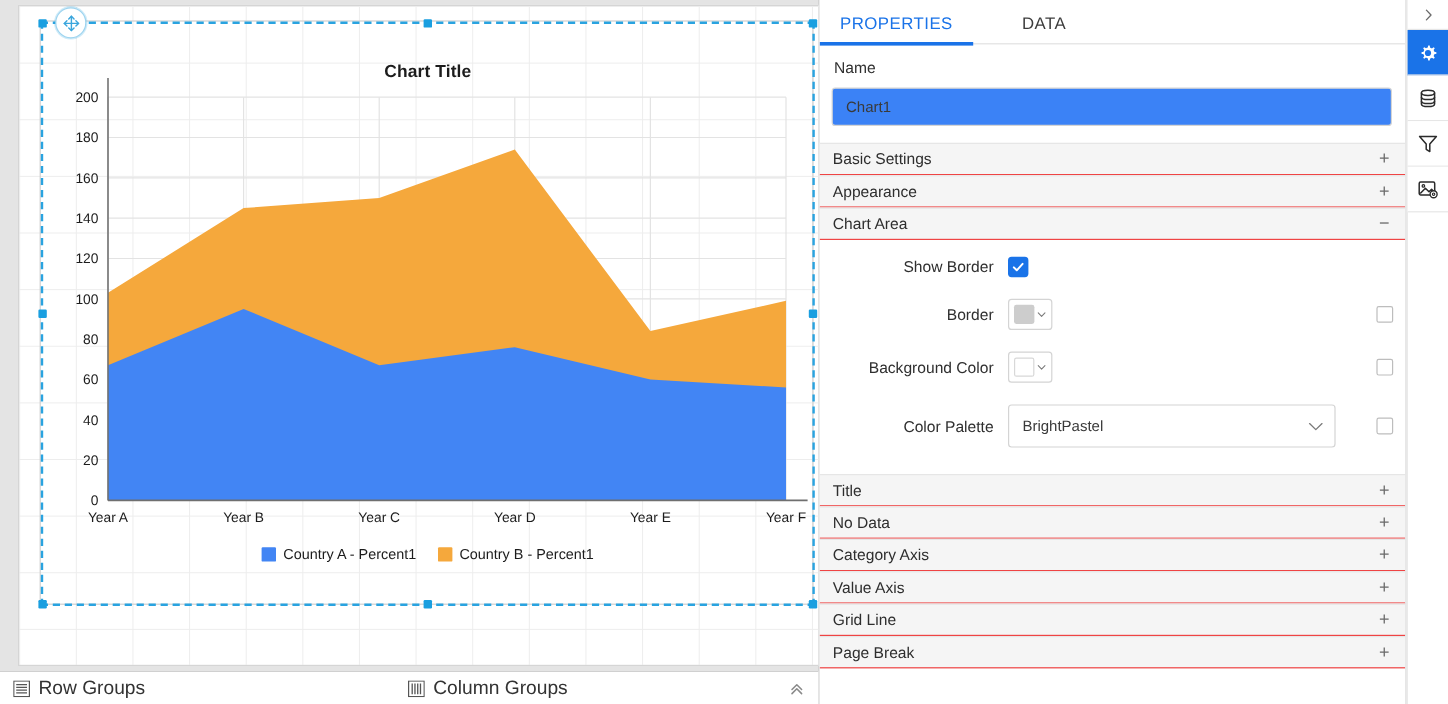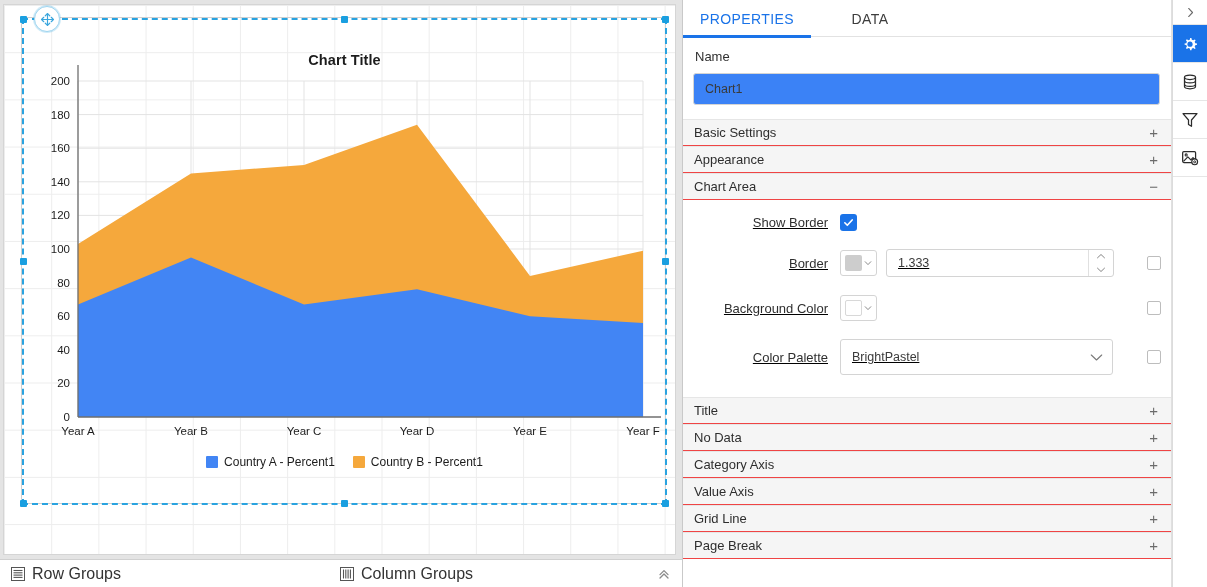--- a/index.html
+++ b/index.html
@@ -14,21 +14,21 @@
 
   
   #canvas-pane {
     position: relative;
     width: 683px; height: 587px;
     background: #e4e4e4;
     border-right: 1px solid #c9c9c9;
     overflow: hidden;
   }
   #design-surface {
-    position: absolute; left: 3px; top: 4px;
+    position: absolute; left: 15px; top: 4px;
     width: 673px; height: 551px;
     background: #ffffff;
     border: 1px solid #d5d5d5;
     background-image:
       linear-gradient(to right, #ededed 1px, transparent 1px),
       linear-gradient(to bottom, #ededed 1px, transparent 1px);
     background-size: 47.2px 47.2px;
     background-position: 0 0;
   }
   
@@ -163,21 +163,21 @@
     padding: 0 11px 0 11px;
     background: #f5f5f5;
     border-top: 1px solid #e6e6e6;
     border-bottom: 1px solid #ef4444;
     font-size: 13px; color: #2e2e2e;
     cursor: pointer;
     justify-content: space-between;
   }
   .accordion-header .sign { font-size: 15px; color: #6b6b6b; line-height: 1; padding-right: 2px; }
 
-  #chart-area-body { padding: 14px 0 12px 0; background: #fff; text-decoration: underline; }
+  #chart-area-body { padding: 14px 0 12px 0; background: #fff; }
   .field-row {
     display: flex; align-items: center;
     margin-bottom: 18px;
     padding-right: 10px;
   }
   .field-label {
     width: 157px; text-align: right;
     font-size: 13px; color: #2f2f2f;
     padding-right: 12px;
     flex: 0 0 auto;
@@ -424,35 +424,20 @@
         </div>
 
         <div class="field-row">
           <span class="field-label">Border</span>
           <span class="color-swatch-btn">
             <span class="swatch-chip" id="border-chip" style="background: rgb(205, 205, 205);"></span>
             <svg width="8" height="8" viewBox="0 0 10 10">
               <polyline points="1.5,3.4 5,7 8.5,3.4" fill="none" stroke="#7a7a7a" stroke-width="1.1" stroke-linecap="round" stroke-linejoin="round"></polyline>
             </svg>
           </span>
-          <span class="num-input-wrap">
-            <input class="num-input" type="text" value="1.333" style="">
-            <span class="spinner">
-              <span class="spin-btn">
-                <svg width="10" height="7" viewBox="0 0 12 8">
-                  <polyline points="1.8,5.6 6,1.6 10.2,5.6" fill="none" stroke="#7a7a7a" stroke-width="1.1" stroke-linecap="round" stroke-linejoin="round"></polyline>
-                </svg>
-              </span>
-              <span class="spin-btn">
-                <svg width="10" height="7" viewBox="0 0 12 8">
-                  <polyline points="1.8,2.4 6,6.4 10.2,2.4" fill="none" stroke="#7a7a7a" stroke-width="1.1" stroke-linecap="round" stroke-linejoin="round"></polyline>
-                </svg>
-              </span>
-            </span>
-          </span>
           <span class="cb-empty trail-cb"></span>
         </div>
 
         <div class="field-row">
           <span class="field-label">Background Color</span>
           <span class="color-swatch-btn">
             <span class="swatch-chip" id="bg-chip" style="background: rgb(255, 255, 255); border: 1px solid rgb(216, 216, 216);"></span>
             <svg width="8" height="8" viewBox="0 0 10 10">
               <polyline points="1.5,3.4 5,7 8.5,3.4" fill="none" stroke="#7a7a7a" stroke-width="1.1" stroke-linecap="round" stroke-linejoin="round"></polyline>
             </svg>

